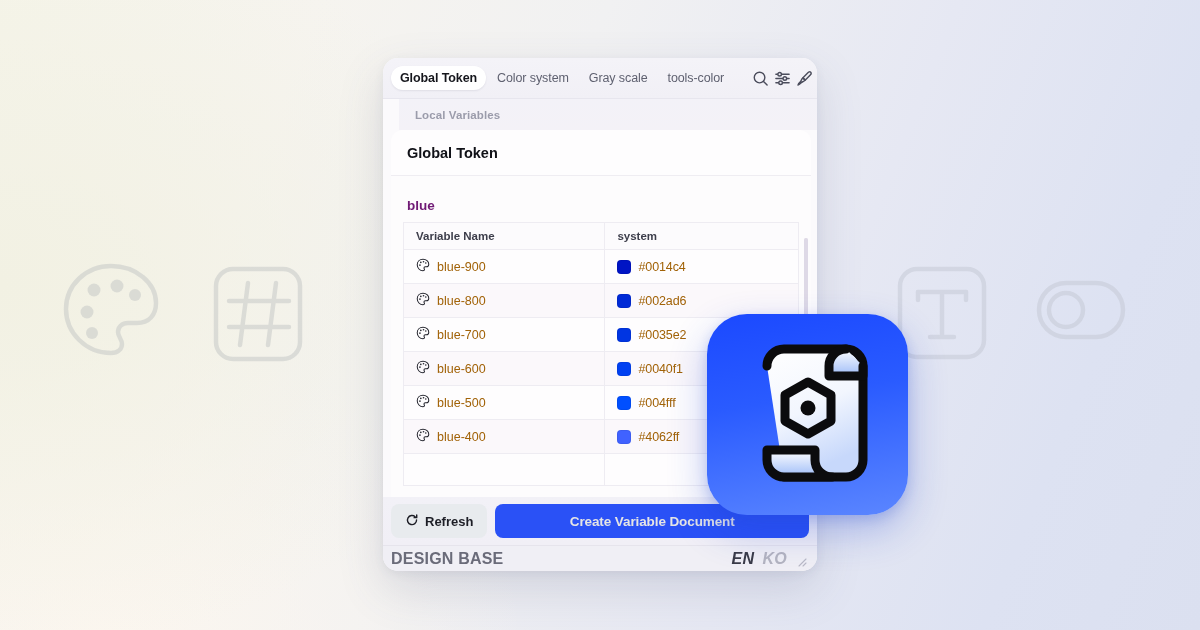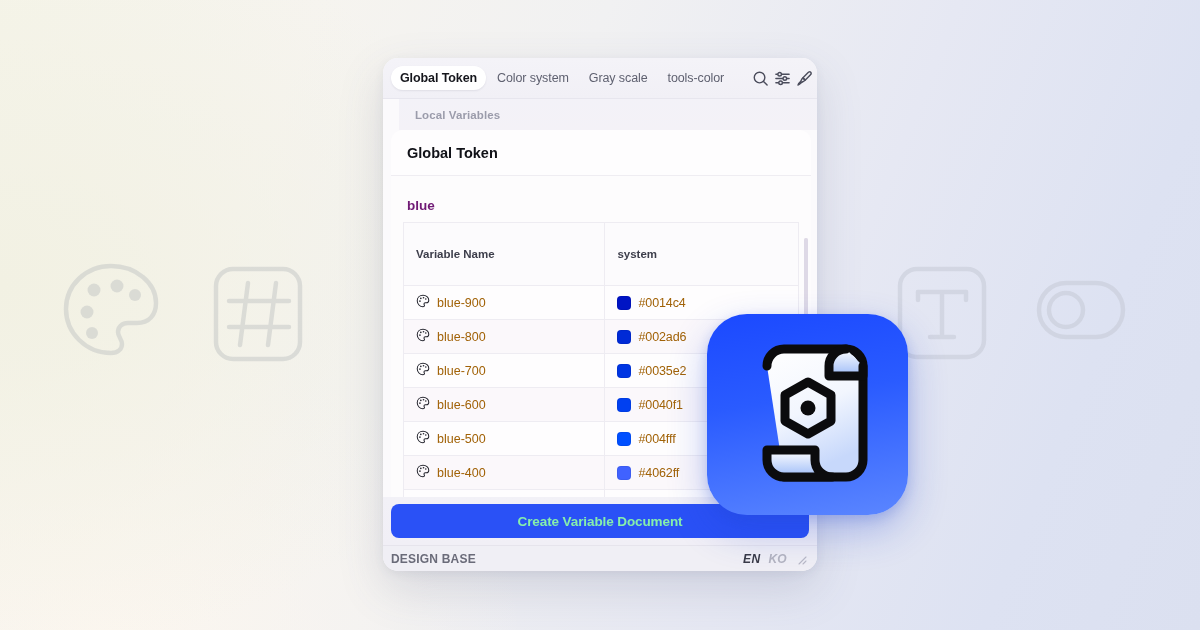--- a/index.html
+++ b/index.html
@@ -129,21 +129,21 @@
     margin: 0 12px;
     border-collapse: collapse;
     table-layout: fixed;
     font-size: 12.5px;
   }
   #var-table th {
     text-align: left;
     font-size: 11.5px;
     font-weight: bold;
     color: #3d3e4b;
-    padding: 25px 12px;
+    padding: 7px 12px;
     border: 1px solid #eeecf2;
     background: #fcfbfd;
   }
   #var-table td {
     padding: 8px 12px;
     border: 1px solid #eeecf2;
     color: #a16207;
     height: 32px;
     vertical-align: middle;
   }
@@ -193,35 +193,35 @@
     font-size: 13px;
     font-weight: bold;
     border: none;
   }
   #create-btn {
     flex: 1 1 auto;
     height: 34px;
     border-radius: 8px;
     border: none;
     background: #2a51f6;
-    color: #86efac;
+    color: #e5e5e5;
     font-size: 13.5px;
     font-weight: bold;
     letter-spacing: -.1px;
   }
 
   
   #footer {
     flex: 0 0 26px;
     display: flex;
     align-items: center;
     padding: 0 10px 0 8px;
     background: #f0eff5;
     border-top: 1px solid #e6e4ec;
-    font-size: 12px;
+    font-size: 16px;
   }
   #brand {
     font-weight: bold;
     color: #6a6b79;
     letter-spacing: .2px;
   }
   #footer-spacer { flex: 1 1 auto; }
   .lang {
     font-weight: bold;
     padding: 0 4px;
@@ -457,20 +457,29 @@
             </tr>
           </tbody>
       </table>
 
       <div id="scroll-track">
         <div id="scroll-thumb"></div>
       </div>
     </div>
 
     <div id="actionbar">
+      <button id="refresh-btn">
+        <span>
+          <svg width="14" height="14" viewBox="0 0 16 16" fill="none" stroke="currentColor" stroke-width="1.6">
+            <path d="M13.2 8a5.2 5.2 0 1 1-1.6-3.7" stroke-linecap="round"></path>
+            <path d="M13.4 2.3 V5.3 H10.4" stroke-linecap="round" stroke-linejoin="round"></path>
+          </svg>
+        </span>
+        <span>Refresh</span>
+      </button>
       <button id="create-btn">Create Variable Document</button>
     </div>
 
     <div id="footer">
       <span id="brand">DESIGN BASE</span>
       <span id="footer-spacer"></span>
       <span class="lang active">EN</span>
       <span class="lang">KO</span>
       <span id="grip">
         <svg width="12" height="12" viewBox="0 0 12 12" fill="none" stroke="currentColor" stroke-width="1.1">

